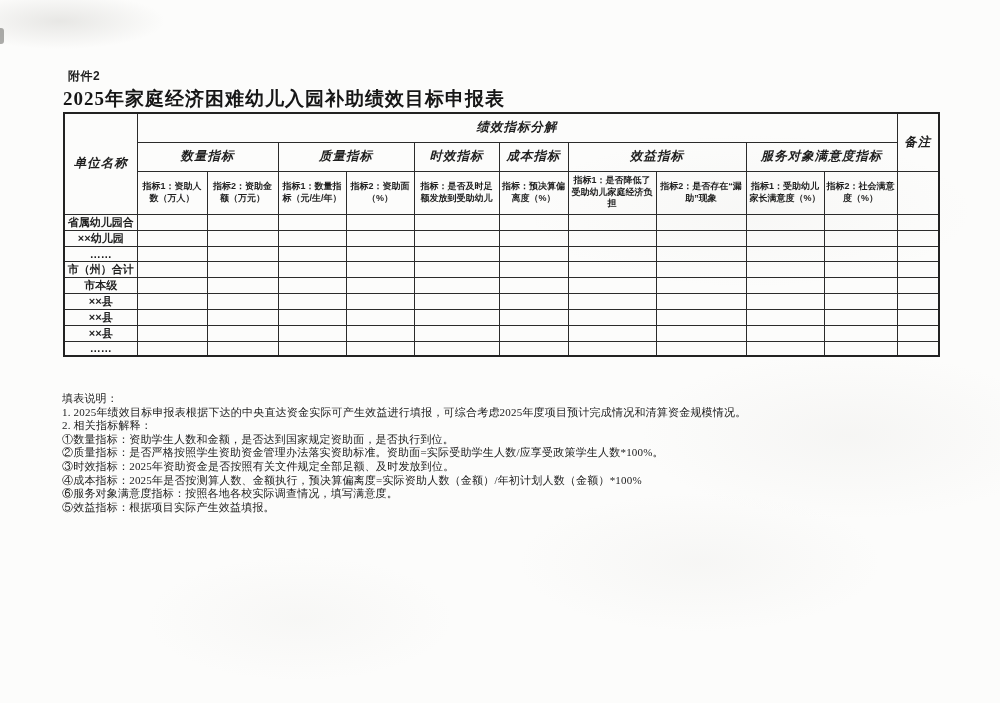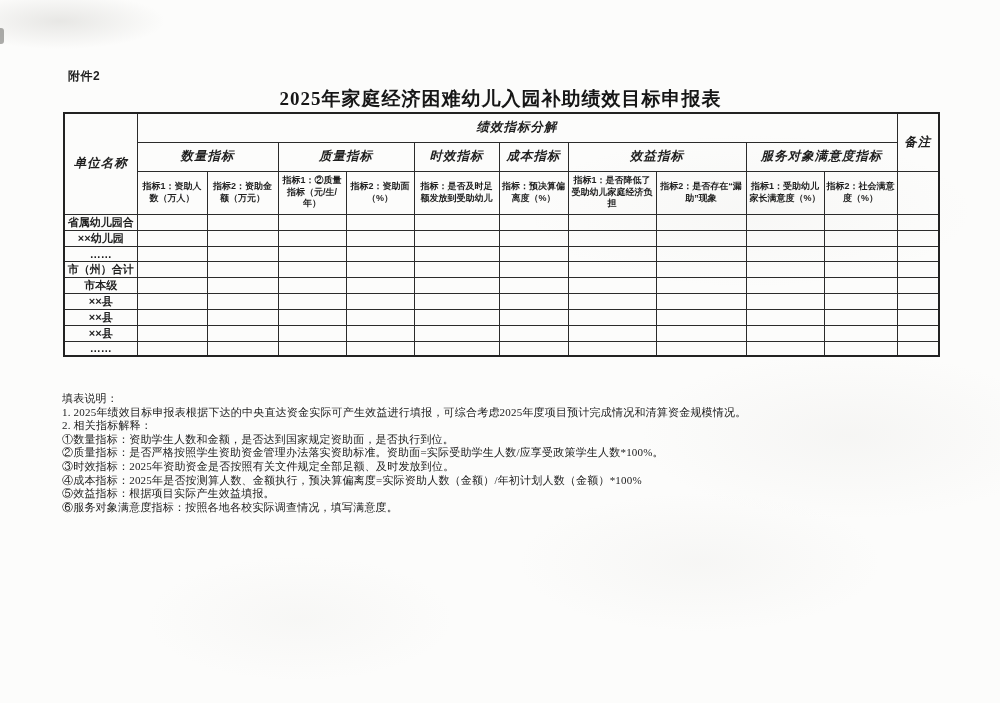--- a/index.html
+++ b/index.html
@@ -25,21 +25,20 @@
     background: #6a6a66; opacity: .55;
     border-radius: 0 3px 3px 0;
   }
   .attachment {
     position: absolute; left: 68px; top: 68px;
     font-size: 12px; font-weight: bold;
     letter-spacing: .5px;
   }
   .doc-title {
     position: absolute; left: 63px; top: 86px; width: 875px;
-    text-align: center;
     font-family: "Liberation Serif", serif;
     font-size: 19px; font-weight: bold;
     letter-spacing: 1px;
     color: #161616;
   }
   table.report {
     position: absolute; left: 63px; top: 112px;
     width: 875px;
     border-collapse: collapse;
     table-layout: fixed;
@@ -103,21 +102,21 @@
     <td class="hdr-big" colspan="2">数量指标</td>
     <td class="hdr-big" colspan="2">质量指标</td>
     <td class="hdr-big">时效指标</td>
     <td class="hdr-big">成本指标</td>
     <td class="hdr-big" colspan="2">效益指标</td>
     <td class="hdr-big" colspan="2">服务对象满意度指标</td>
   </tr>
   <tr class="r-sub">
     <td class="hdr-sub">指标1：资助人数（万人）</td>
     <td class="hdr-sub">指标2：资助金额（万元）</td>
-    <td class="hdr-sub">指标1：②质量指标（元/生/年）</td>
+    <td class="hdr-sub">指标1：数量指标（元/生/年）</td>
     <td class="hdr-sub">指标2：资助面（%）</td>
     <td class="hdr-sub">指标：是否及时足额发放到受助幼儿</td>
     <td class="hdr-sub">指标：预决算偏离度（%）</td>
     <td class="hdr-sub">指标1：是否降低了受助幼儿家庭经济负担</td>
     <td class="hdr-sub">指标2：是否存在“漏助”现象</td>
     <td class="hdr-sub">指标1：受助幼儿家长满意度（%）</td>
     <td class="hdr-sub">指标2：社会满意度（%）</td>
     <td></td>
   </tr>
   <tr class="r-data">
@@ -250,15 +249,15 @@
   </table>
 
 <div class="notes">
   <div>填表说明：</div>
   <div>1. 2025年绩效目标申报表根据下达的中央直达资金实际可产生效益进行填报，可综合考虑2025年度项目预计完成情况和清算资金规模情况。</div>
   <div>2. 相关指标解释：</div>
   <div>①数量指标：资助学生人数和金额，是否达到国家规定资助面，是否执行到位。</div>
   <div>②质量指标：是否严格按照学生资助资金管理办法落实资助标准。资助面=实际受助学生人数/应享受政策学生人数*100%。</div>
   <div>③时效指标：2025年资助资金是否按照有关文件规定全部足额、及时发放到位。</div>
   <div>④成本指标：2025年是否按测算人数、金额执行，预决算偏离度=实际资助人数（金额）/年初计划人数（金额）*100%</div>
+  <div>⑥服务对象满意度指标：按照各地各校实际调查情况，填写满意度。</div>
   <div>⑤效益指标：根据项目实际产生效益填报。</div>
-  <div>⑥服务对象满意度指标：按照各地各校实际调查情况，填写满意度。</div>
 </div>
 
 </body></html>

